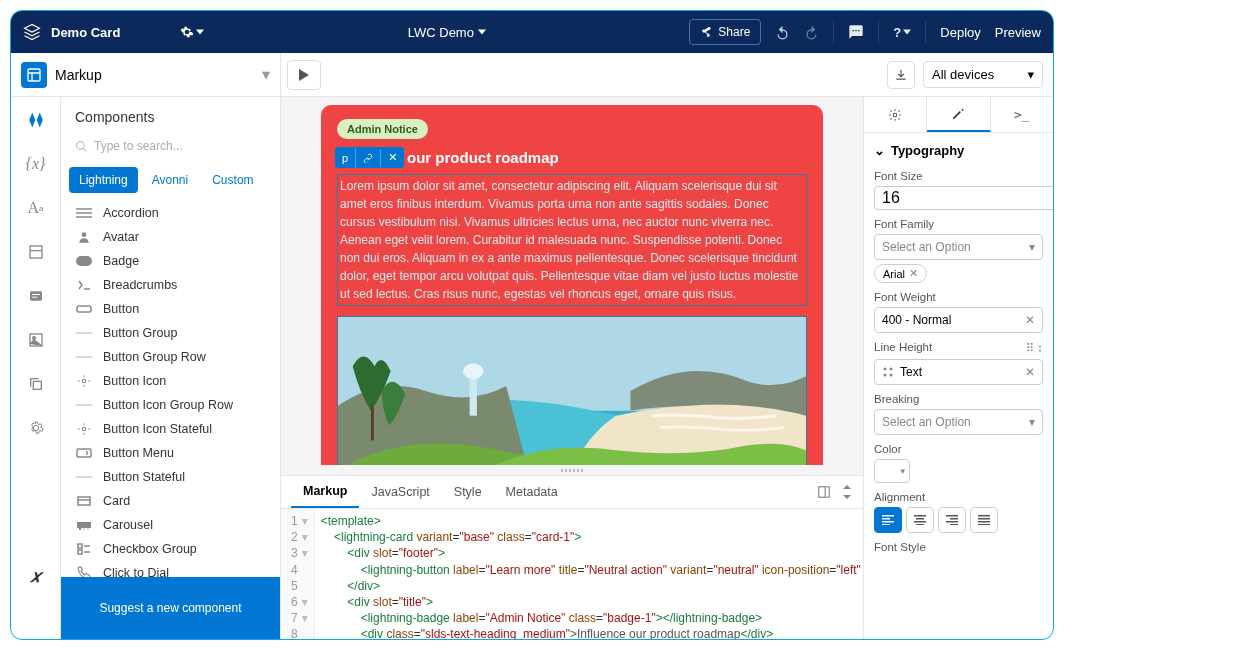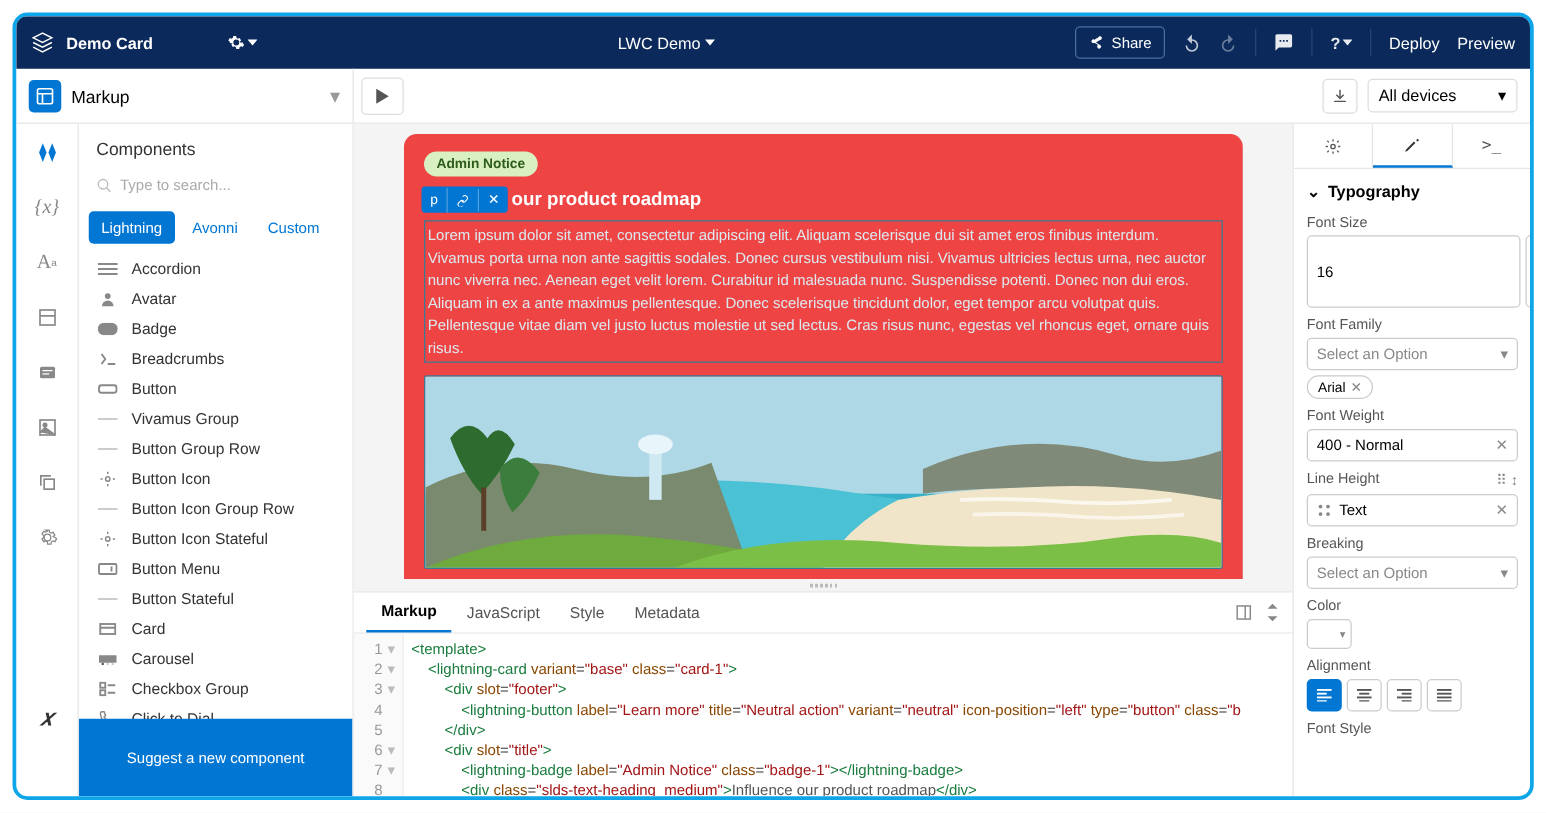--- a/index.html
+++ b/index.html
@@ -1,17 +1,17 @@
 <!DOCTYPE html>
 <html><head>
 <meta charset="utf-8">
 <style>
 * { box-sizing: border-box; margin: 0; padding: 0; font-family: -apple-system, BlinkMacSystemFont, 'Segoe UI', Arial, sans-serif; }
 body { width: 1237px; height: 650px; overflow: hidden; background: #fff; }
-.app { display: flex; flex-direction: column; height: 650px; border-radius: 12px; overflow: hidden; border: 3px solid #0ea5e9; margin: 10px; width: 1217px; height: 630px; }
+.app { display: flex; flex-direction: column; height: 650px; border-radius: 12px; overflow: hidden; border: 1px solid #0ea5e9; margin: 10px; width: 1044px; height: 630px; }
 
 
 .topbar { background: #0b2a5b; color: #fff; height: 42px; display: flex; align-items: center; padding: 0 12px; font-size: 13px; }
 .topbar .left { display: flex; align-items: center; gap: 10px; }
 .topbar .stack-icon { width: 18px; height: 18px; }
 .topbar .title { font-weight: 600; }
 .topbar .gear-dd { margin-left: 50px; display: flex; align-items: center; gap: 2px; cursor: pointer; }
 .topbar .center { flex: 1; text-align: center; font-weight: 500; display: flex; align-items: center; justify-content: center; gap: 4px; cursor: pointer; }
 .topbar .right { display: flex; align-items: center; gap: 14px; }
 .share-btn { border: 1px solid #4a6fa5; background: transparent; color: #fff; padding: 5px 10px; border-radius: 4px; display: flex; align-items: center; gap: 6px; cursor: pointer; font-size: 12px; }
@@ -89,21 +89,21 @@
 
 .rightpanel { width: 190px; border-left: 1px solid #e5e5e5; display: flex; flex-direction: column; font-size: 12px; overflow-y: auto; }
 .rp-tabs { display: flex; height: 36px; border-bottom: 1px solid #e5e5e5; }
 .rp-tab { flex: 1; display: flex; align-items: center; justify-content: center; cursor: pointer; border-right: 1px solid #e5e5e5; color: #555; }
 .rp-tab:last-child { border-right: none; }
 .rp-tab.active { border-bottom: 2px solid #0176d3; color: #000; }
 .rp-section-hdr { display: flex; align-items: center; gap: 6px; padding: 10px 10px 8px; font-weight: 600; font-size: 13px; }
 .rp-field { padding: 4px 10px; }
 .rp-label { color: #555; font-size: 11.5px; margin-bottom: 4px; display: flex; justify-content: space-between; }
 .rp-input-row { display: flex; gap: 4px; }
-.rp-input { border: 1px solid #ccc; border-radius: 4px; padding: 21px 7px; font-size: 12px; flex: 1; }
+.rp-input { border: 1px solid #ccc; border-radius: 4px; padding: 2px 7px; font-size: 16px; flex: 1; }
 .rp-select { border: 1px solid #ccc; border-radius: 4px; padding: 5px 7px; font-size: 12px; display: flex; justify-content: space-between; align-items: center; cursor: pointer; background: #fff; color: #888; }
 .rp-chip { display: inline-flex; align-items: center; gap: 4px; border: 1px solid #ccc; border-radius: 12px; padding: 2px 8px; font-size: 11px; margin-top: 4px; }
 .rp-chip .x { cursor: pointer; color: #888; }
 .rp-value-row { border: 1px solid #ccc; border-radius: 4px; padding: 5px 7px; display: flex; justify-content: space-between; align-items: flex-start; }
 .rp-align { display: flex; gap: 4px; }
 .rp-align .abtn { width: 28px; height: 26px; border: 1px solid #ccc; border-radius: 4px; display: flex; align-items: center; justify-content: center; cursor: pointer; }
 .rp-align .abtn.active { background: #0176d3; color: #fff; border-color: #0176d3; }
 
 svg { display: block; }
 </style>
@@ -302,21 +302,21 @@
               </svg>
             </span>
             <span>Button</span>
           </div>
           <div class="citem">
             <span class="cicon">
               <svg width="16" height="8" viewBox="0 0 16 8" fill="none" stroke="#ccc" stroke-width="1.5">
                 <line x1="0" y1="4" x2="16" y2="4"></line>
               </svg>
             </span>
-            <span>Vivamus Group</span>
+            <span>Button Group</span>
           </div>
           <div class="citem">
             <span class="cicon">
               <svg width="16" height="8" viewBox="0 0 16 8" fill="none" stroke="#ccc" stroke-width="1.5">
                 <line x1="0" y1="4" x2="16" y2="4"></line>
               </svg>
             </span>
             <span>Button Group Row</span>
           </div>
           <div class="citem">

